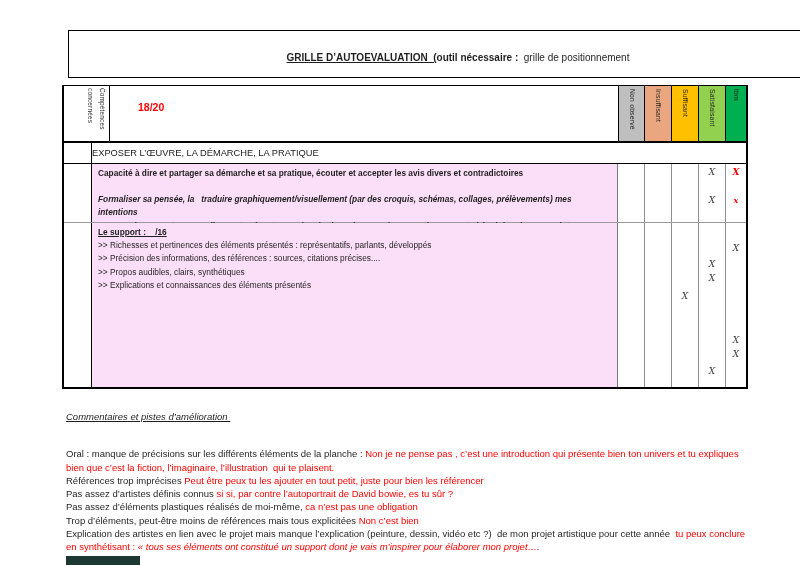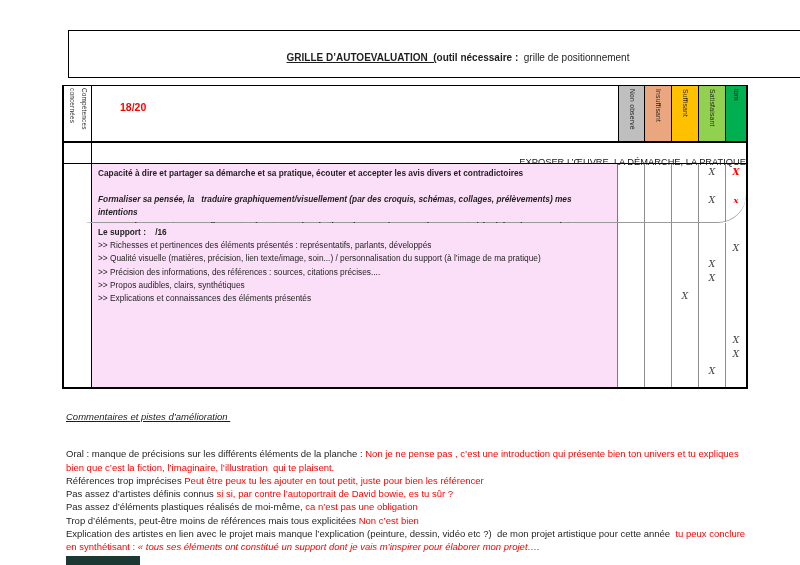--- a/index.html
+++ b/index.html
@@ -10,54 +10,54 @@
   
   .title-box{position:absolute;left:68px;top:30px;width:780px;height:48px;border:1.5px solid #000;
              text-align:center;padding-top:21px;box-sizing:border-box;font-size:10px;}
   .t-bold{font-weight:bold;}
   .t-underline{text-decoration:underline;}
 
   
   .grid{position:absolute;left:62px;top:85px;width:686px;box-sizing:border-box;
         border-left:2px solid #000;border-right:2.5px solid #000;border-top:1px solid #000;
         border-bottom:2.5px solid #000;}
-  .header-row{display:flex;height:55px;border-bottom:2.5px solid #000;}
+  .header-row{display:flex;height:55px;border-bottom:2.5px solid #000;padding-left:18px;}
   .comp-cell{width:28px;box-sizing:border-box;border-right:1.5px solid #000;
              display:flex;justify-content:center;padding-top:2px;}
   .vtext{writing-mode:vertical-rl;text-orientation:mixed;font-size:6.4px;line-height:2.0;
          letter-spacing:.2px;}
   .score-cell{flex:1;box-sizing:border-box;padding:15px 0 0 28px;font-size:10.5px;
               font-weight:bold;color:#FF0000;}
   .hdr-col{box-sizing:border-box;border-left:1px solid #000;display:flex;justify-content:center;
            padding-top:3px;}
   .w1{width:26px}.w2{width:27px}.w3{width:27px}.w4{width:27px}.w5{width:21px}
   .hdr-col .vtext{font-size:6.8px;line-height:1.2;}
 
   .exposer-row{display:flex;height:20px;border-bottom:1px solid #000;}
   .spacer{width:28px;box-sizing:border-box;border-right:1.5px solid #000;background:#fff;flex:none;}
-  .exposer-cell{flex:1;text-align:right;font-size:9.3px;padding-top:14px;color:#1a1a1a;}
+  .exposer-cell{flex:1;text-align:left;font-size:9.3px;padding-top:5px;color:#1a1a1a;}
 
-  .section{display:flex;border-radius:28px;}
+  .section{display:flex;}
   .s1{height:58px;border-bottom:1px solid #9a9a9a;}
   .s2{height:164px;}
   .pink{width:530px;box-sizing:border-box;background:#FBDEF7;border-right:1px solid #7a7a7a;
         padding:3px 6px 0 6px;font-size:8.3px;line-height:13.2px;}
   .strips{display:flex;flex:1;}
   .strip{position:relative;box-sizing:border-box;border-left:1px solid #8d8d8d;flex:none;}
   .strip:first-child{border-left:none;}
   .mark{position:absolute;left:0;right:0;text-align:center;
         font-family:"DejaVu Serif",serif;font-style:italic;font-size:9px;color:#3c3c3c;}
   .mark.red{color:#FF0000;font-weight:bold;}
   .mark.small{font-size:8px;}
 
   .crit-bold{font-weight:bold;}
   .crit-italic{font-weight:bold;font-style:italic;}
   .gap-after{margin-bottom:13px;}
   .sub-title{font-weight:bold;}
-  .sub-title .u{}
+  .sub-title .u{text-decoration:underline;}
   .oral-gap{margin-top:13px;}
 
   
   .comments{position:absolute;left:66px;top:410px;width:692px;font-size:9.5px;line-height:13.3px;}
   .c-head{font-weight:normal;font-style:italic;text-decoration:underline;margin-bottom:24px;}
   .c-line{color:#1f1f1f;}
   .red{color:#FF0000;}
   .red-italic{color:#FF0000;font-style:italic;}
 
   .bottom-bar{position:absolute;left:66px;top:556px;width:74px;height:9px;background:#1c3833;}
@@ -122,21 +122,20 @@
           <span class="mark red small" style="top:31px">x</span>
         </div>
       </div>
     </div>
 
     <div class="section s2">
       <div class="spacer"></div>
       <div class="pink">
         <div class="sub-title"><span class="u pre">Le support :    /16</span></div>
         <div class="pre">&gt;&gt; Richesses et pertinences des éléments présentés : représentatifs, parlants, développés</div>
-        <div class="pre">&gt;&gt; Qualité visuelle (matières, précision, lien texte/image, soin...) / personnalisation du support (à l’image de ma pratique)</div>
         <div class="pre">&gt;&gt; Précision des informations, des références : sources, citations précises....</div>
         <div class="pre">&gt;&gt; Propos audibles, clairs, synthétiques</div>
         <div class="pre">&gt;&gt; Explications et connaissances des éléments présentés</div>
       </div>
       <div class="strips">
         <div class="strip w1"></div>
         <div class="strip w2"></div>
         <div class="strip w3">
           <span class="mark" style="top:68px">X</span>
         </div>

